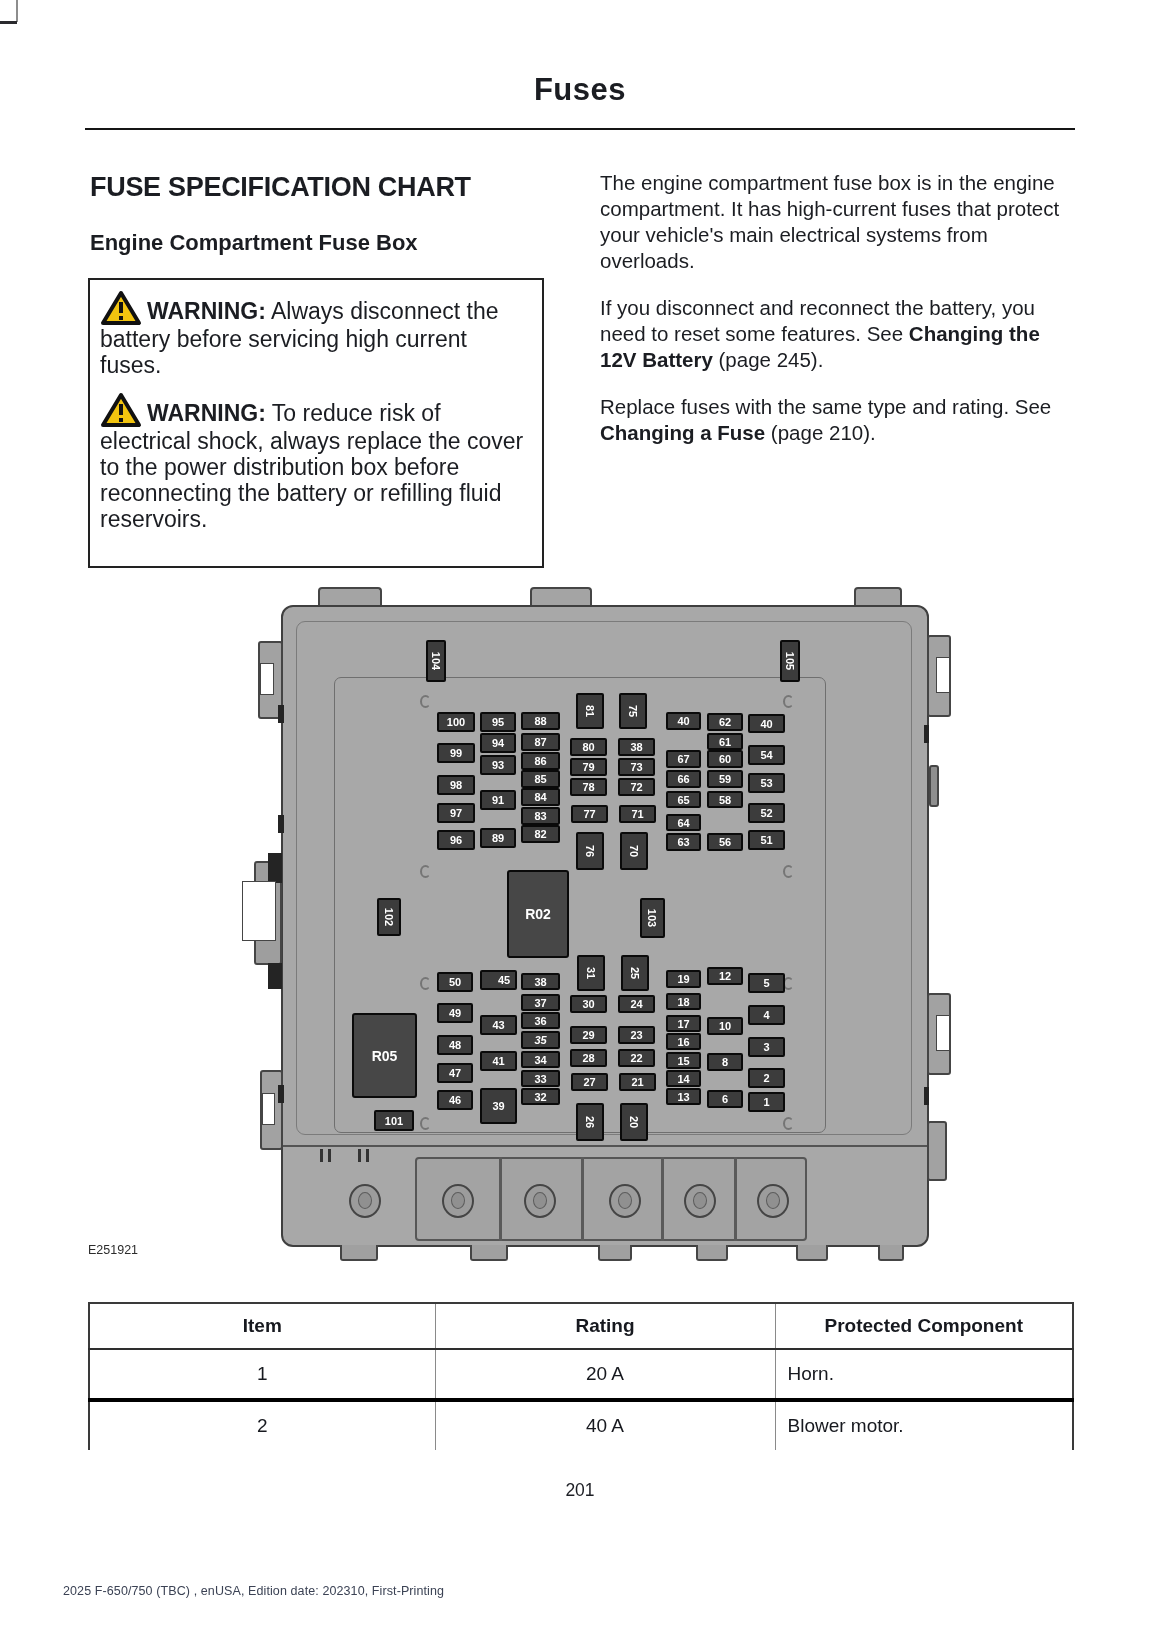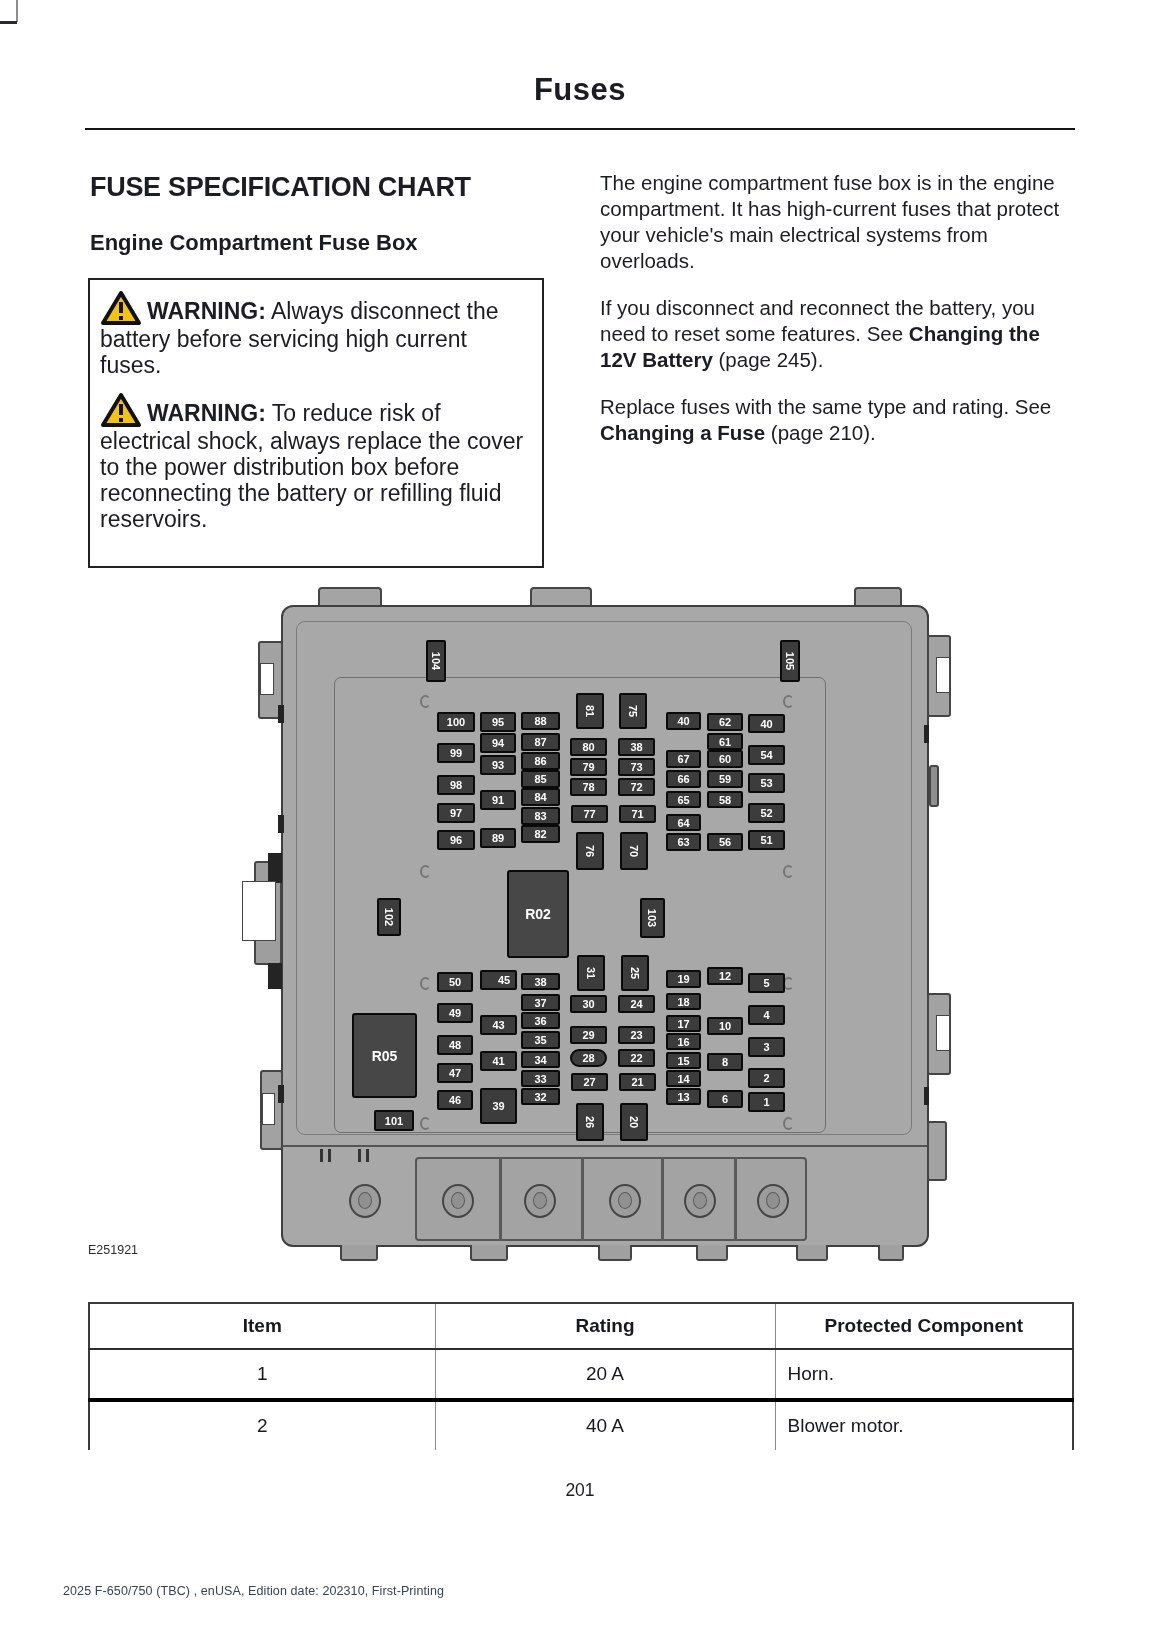--- a/index.html
+++ b/index.html
@@ -371,21 +371,21 @@
         </div>
         <div class="fz" style="left: 291px; top: 408px; width: 39px; height: 17px;">
           <span>38</span>
         </div>
         <div class="fz" style="left: 291px; top: 429px; width: 39px; height: 17px;">
           <span>37</span>
         </div>
         <div class="fz" style="left: 291px; top: 447px; width: 39px; height: 17px;">
           <span>36</span>
         </div>
-        <div class="fz" style="left: 291px; top: 466px; width: 39px; height: 18px;">
+        <div class="fz" style="left: 291px; top: 466px; width: 39px; height: 18px; font-style: italic;">
           <span>35</span>
         </div>
         <div class="fz" style="left: 291px; top: 486px; width: 39px; height: 17px;">
           <span>34</span>
         </div>
         <div class="fz" style="left: 291px; top: 505px; width: 39px; height: 17px;">
           <span>33</span>
         </div>
         <div class="fz" style="left: 291px; top: 523px; width: 39px; height: 17px;">
           <span>32</span>
@@ -401,21 +401,21 @@
         </div>
         <div class="fz" style="left: 388px; top: 430px; width: 37px; height: 18px;">
           <span>24</span>
         </div>
         <div class="fz" style="left: 340px; top: 461px; width: 37px; height: 18px;">
           <span>29</span>
         </div>
         <div class="fz" style="left: 388px; top: 461px; width: 37px; height: 18px;">
           <span>23</span>
         </div>
-        <div class="fz" style="left: 340px; top: 484px; width: 37px; height: 18px; border-radius: 9px;">
+        <div class="fz" style="left: 340px; top: 484px; width: 37px; height: 18px;">
           <span>28</span>
         </div>
         <div class="fz" style="left: 388px; top: 484px; width: 37px; height: 18px;">
           <span>22</span>
         </div>
         <div class="fz" style="left: 341px; top: 508px; width: 37px; height: 18px;">
           <span>27</span>
         </div>
         <div class="fz" style="left: 389px; top: 508px; width: 37px; height: 18px;">
           <span>21</span>

